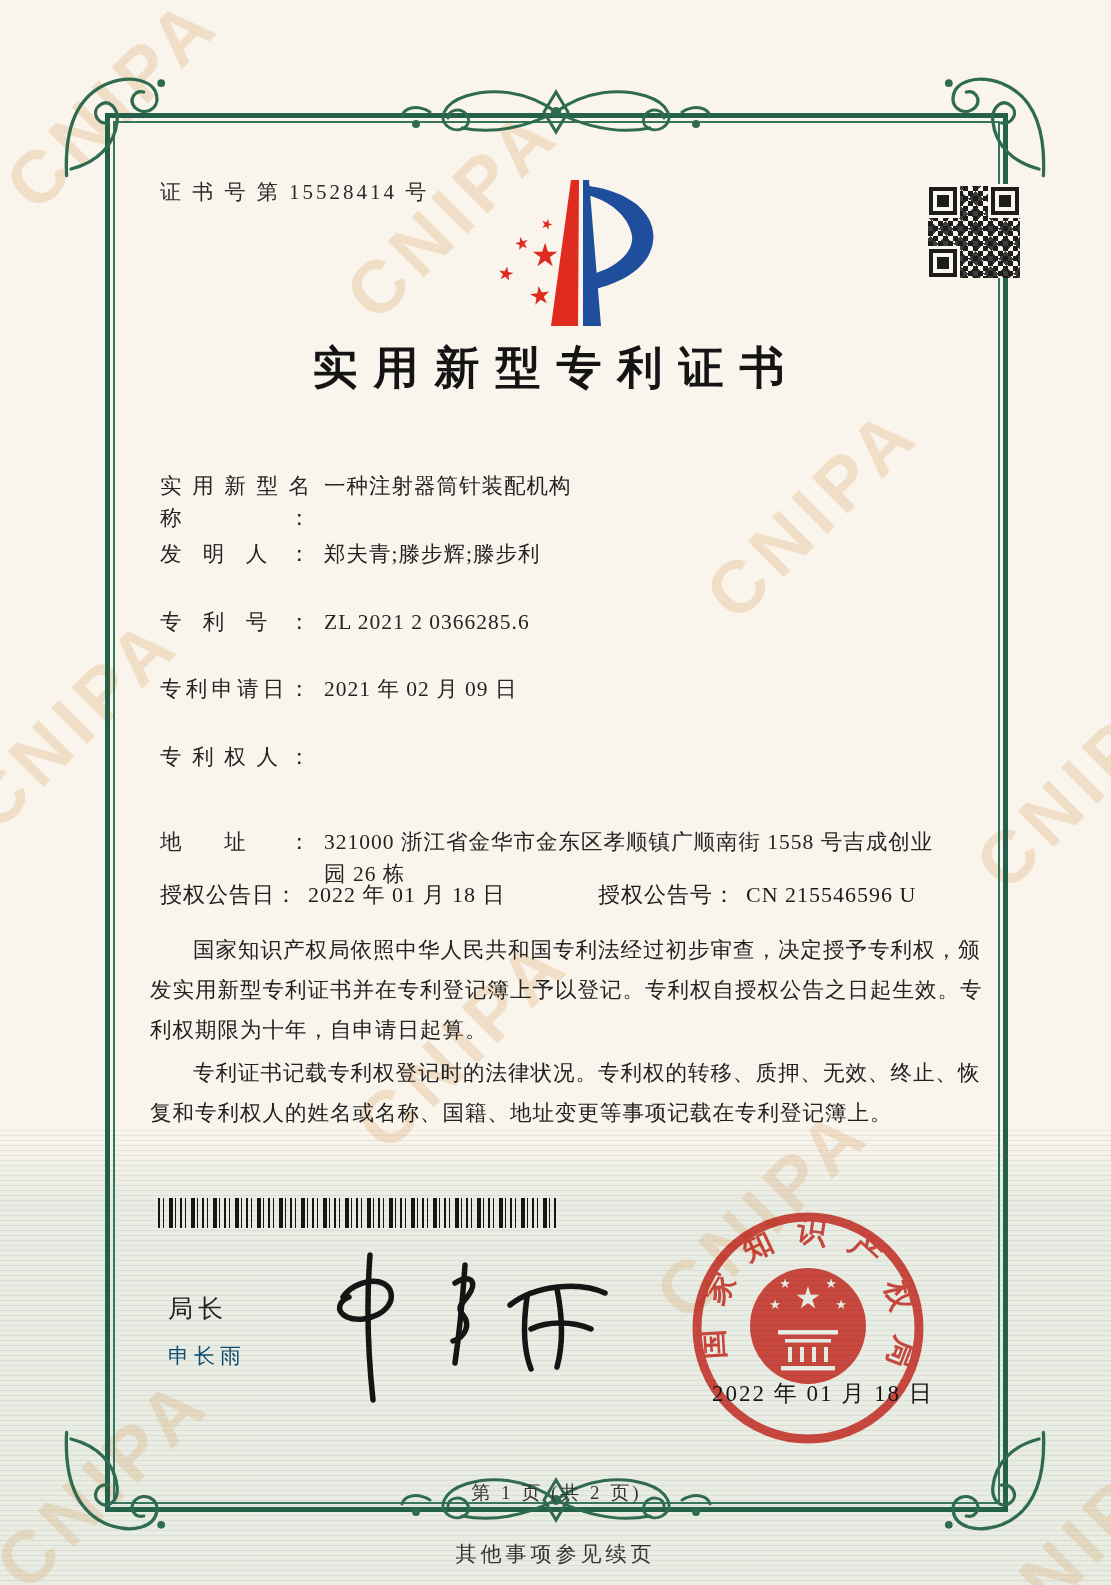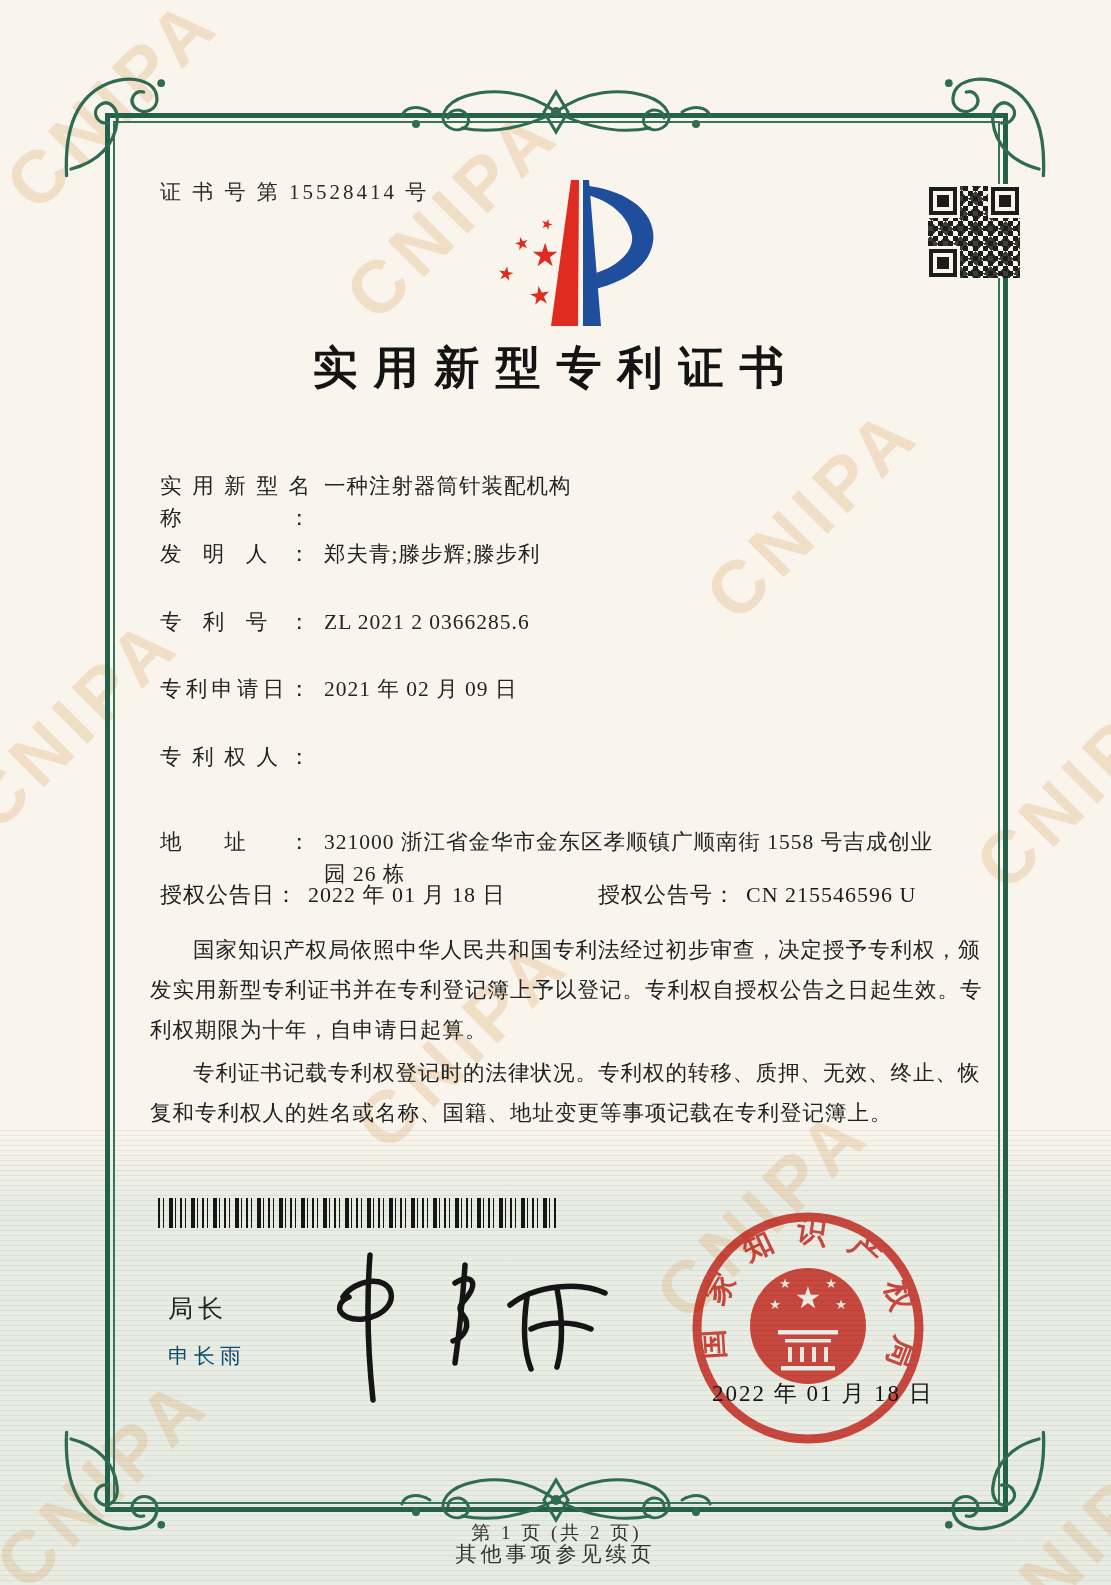--- a/index.html
+++ b/index.html
@@ -73,21 +73,21 @@
       #161616 0 2px,rgba(0,0,0,0) 2px 5px,
       #161616 5px 6px,rgba(0,0,0,0) 6px 11px,
       #161616 11px 15px,rgba(0,0,0,0) 15px 17px,
       #161616 17px 18px,rgba(0,0,0,0) 18px 22px);
   }
   .director{left:168px;top:1292px;font-family:Liberation Mono, monospace;font-size:25px;letter-spacing:5px;color:#222;}
   .dname{left:168px;top:1342px;font-family:"Liberation Sans",sans-serif;font-size:21px;letter-spacing:5px;color:#0c4a6e;}
   .sig{left:295px;top:1245px;width:330px;height:160px;z-index:4;}
   .seal{left:688px;top:1208px;width:240px;height:240px;z-index:4;opacity:.88;mix-blend-mode:multiply;}
   .sealdate{left:712px;top:1378px;z-index:5;font-size:23px;letter-spacing:2px;color:#161616;}
-  .pageinfo{left:105px;top:1480px;width:903px;text-align:center;font-size:19px;letter-spacing:3px;color:#333;margin-top:40px;}
+  .pageinfo{left:105px;top:1480px;width:903px;text-align:center;font-size:19px;letter-spacing:3px;color:#333;}
   .footnote{left:0;top:1540px;width:1111px;text-align:center;font-size:21px;letter-spacing:4px;color:#333;z-index:3;position:absolute;}
   
   .orn{position:absolute;z-index:3;}
   .orn.tr{transform:scaleX(-1)}
   .orn.bl{transform:scaleY(-1)}
   .orn.br{transform:scale(-1,-1)}
 </style>
 </head>
 <body>
 

